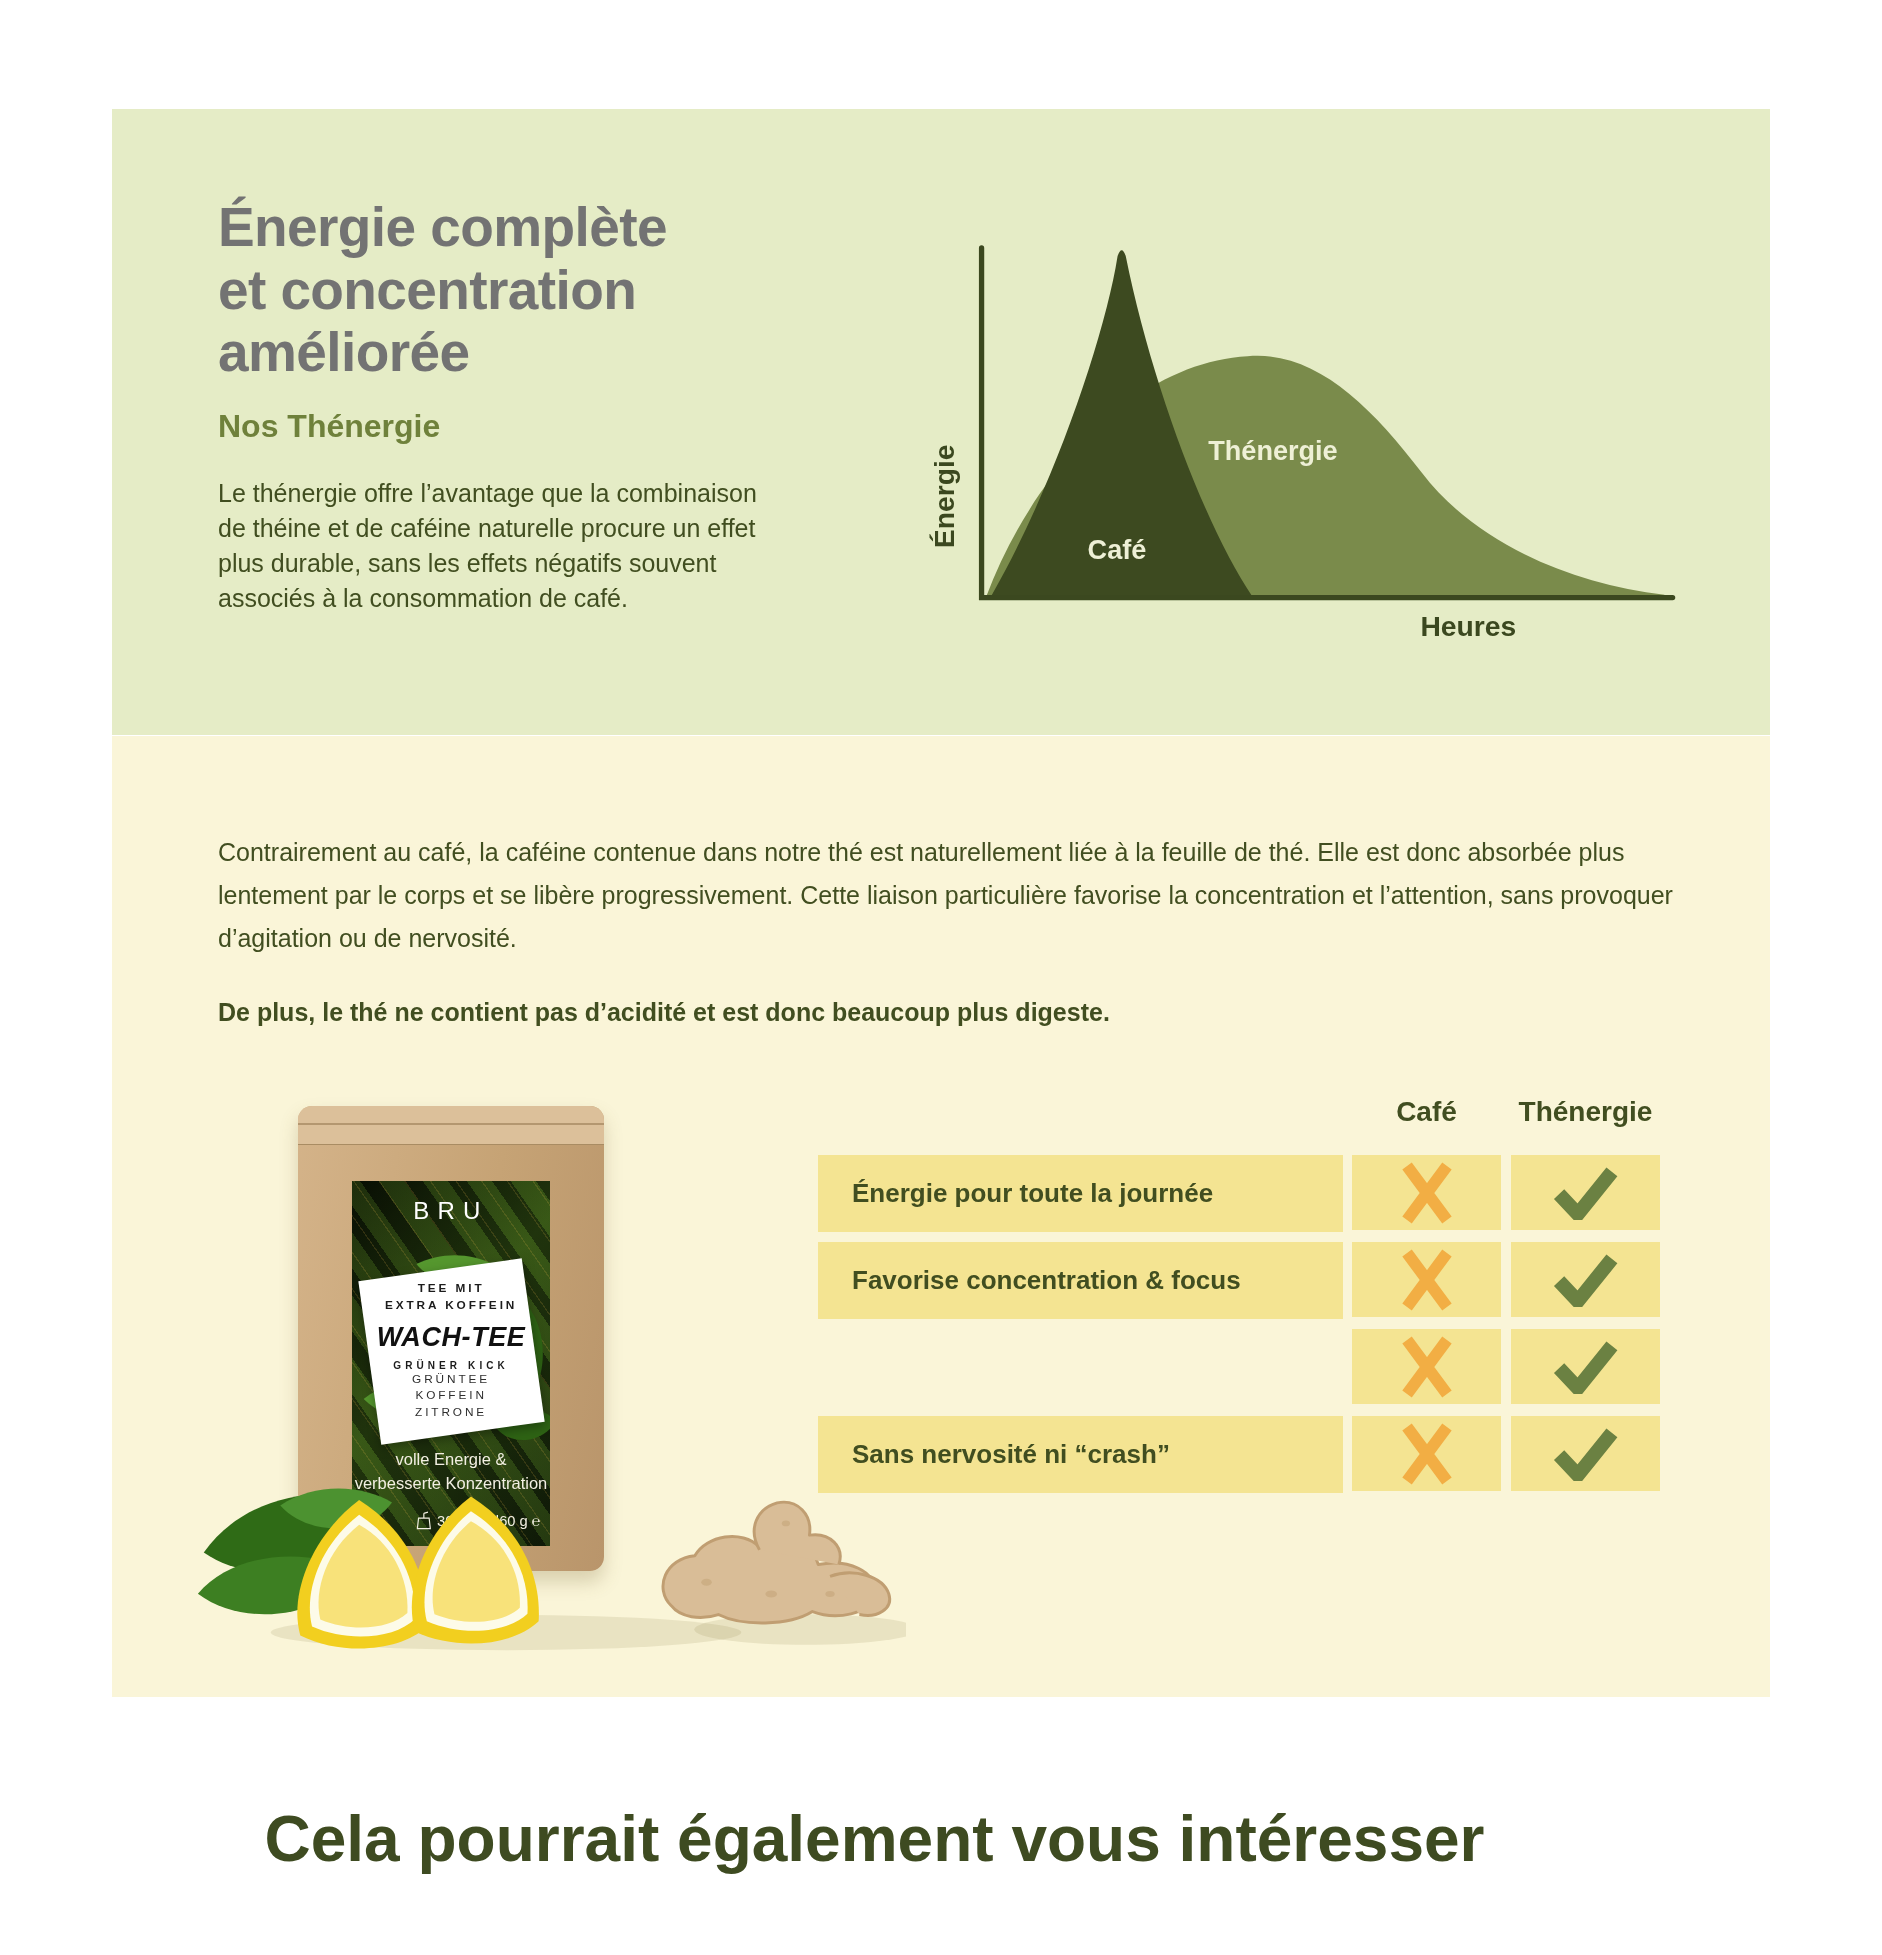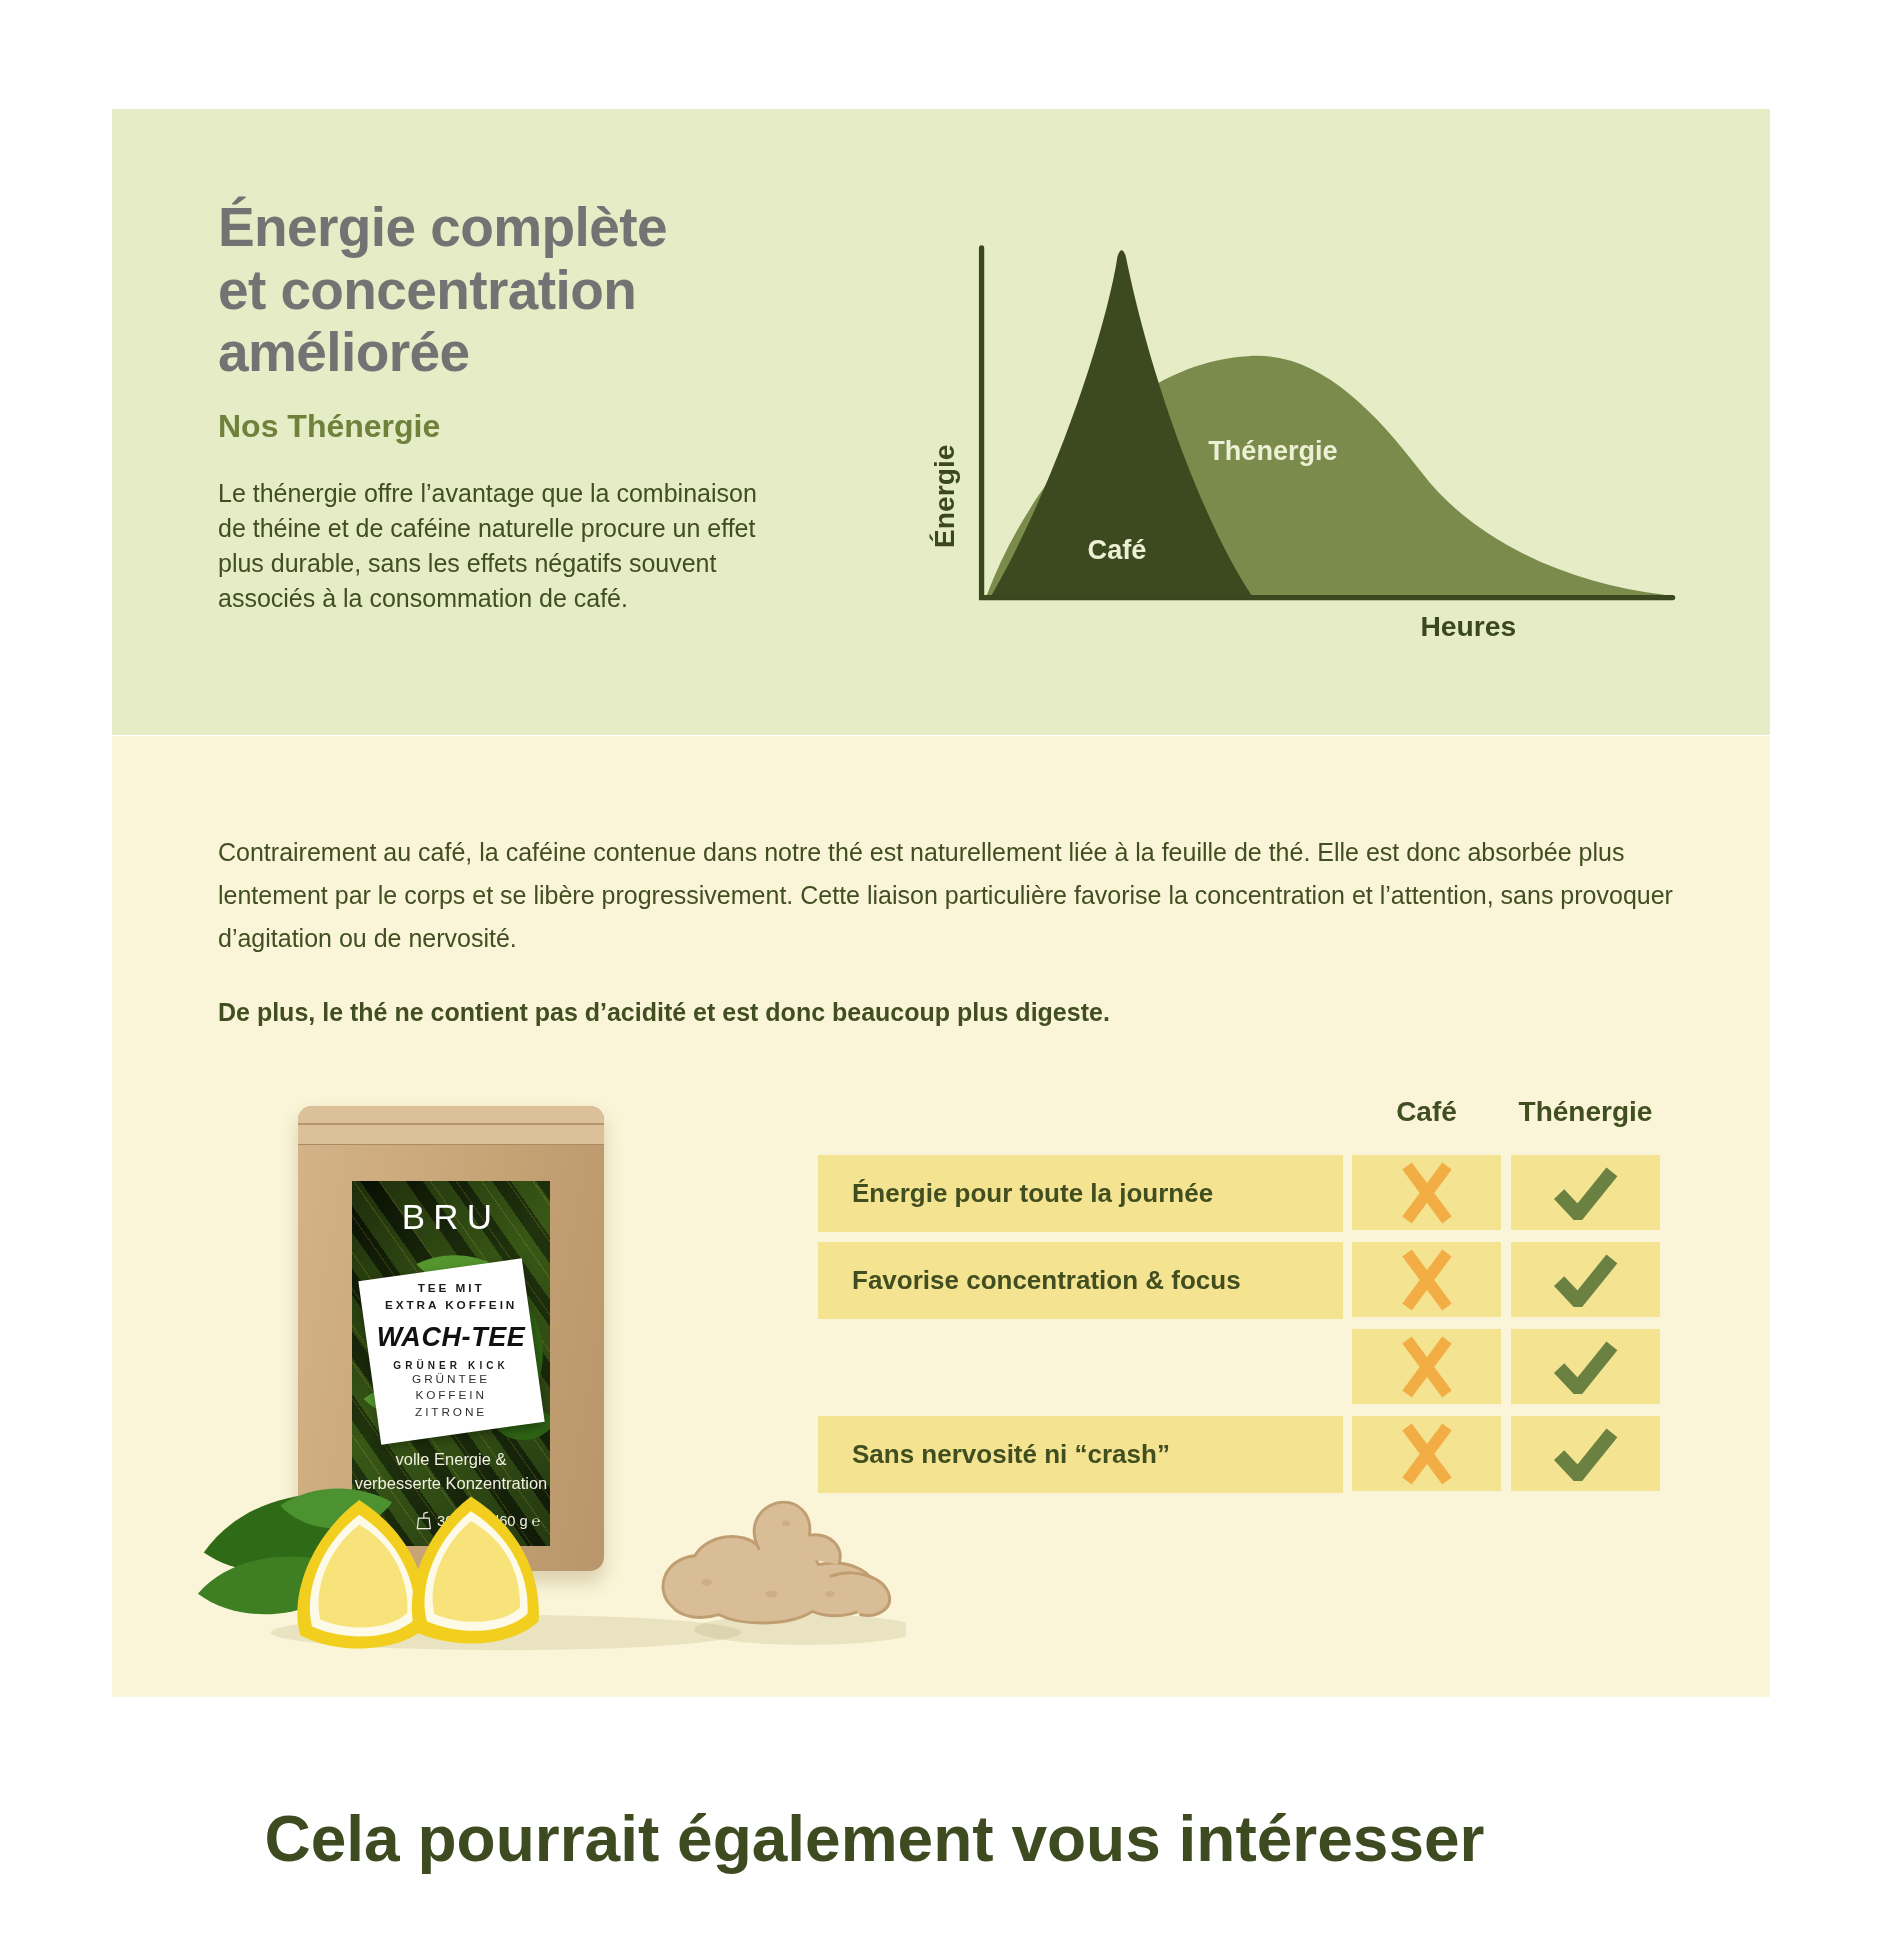--- a/index.html
+++ b/index.html
@@ -26,21 +26,21 @@
          box-shadow:0 10.6px 17.7px rgba(120,100,50,.25);}
   .pouch .crimp{position:absolute;left:0;top:0;width:100%;height:38px;border-radius:14px 14px 0 0;
          background:#dcc09a;border-bottom:1.8px solid #a98c63;}
   .pouch .crimp:after{content:"";position:absolute;left:0;top:17.7px;width:100%;height:1.2px;background:rgba(140,110,70,.5);}
   .plabel{position:absolute;left:54px;top:75px;width:198px;height:365px;overflow:hidden;
       background:
         repeating-linear-gradient(55deg, rgba(255,195,80,.14) 0 1.2px, rgba(0,0,0,0) 1.2px 21px),
         repeating-linear-gradient(55deg, rgba(0,0,0,.32) 0 15.3px, rgba(90,130,35,.22) 15.3px 36px),
         linear-gradient(130deg,#0c1505 0%,#2f4c13 45%,#16250b 100%);}
   .bru{position:absolute;left:0;top:16.5px;width:100%;text-align:center;color:#ffffff;
-       font-size:35px;letter-spacing:8.2px;font-weight:400;}
+       font-size:24px;letter-spacing:8.2px;font-weight:400;}
   .label-leaves{position:absolute;left:-5.9px;top:65px;}
   .diamond{position:absolute;left:16.5px;top:88px;width:165px;height:165px;background:#ffffff;
            transform:rotate(-8deg);box-shadow:0 3.5px 10.6px rgba(0,0,0,.35);}
   .dtext{position:absolute;left:10.6px;top:88px;width:177px;height:165px;text-align:center;color:#1c1c1c;}
   .dtext .tiny{font-size:11.8px;letter-spacing:2.9px;font-weight:600;line-height:1.4;margin-top:11.8px;}
   .dtext .name{font-size:27px;font-weight:800;font-style:italic;letter-spacing:0.6px;margin:8.2px 0 7px 0;color:#111;}
   .dtext .kick{font-size:10px;font-weight:700;letter-spacing:4.1px;}
   .dtext .ing{font-size:11.8px;letter-spacing:2.9px;line-height:1.42;color:#2e2e2e;font-weight:500;}
   .claim{position:absolute;left:0;top:266px;width:100%;text-align:center;color:#f2efe2;
          font-size:16.5px;line-height:1.5;}

